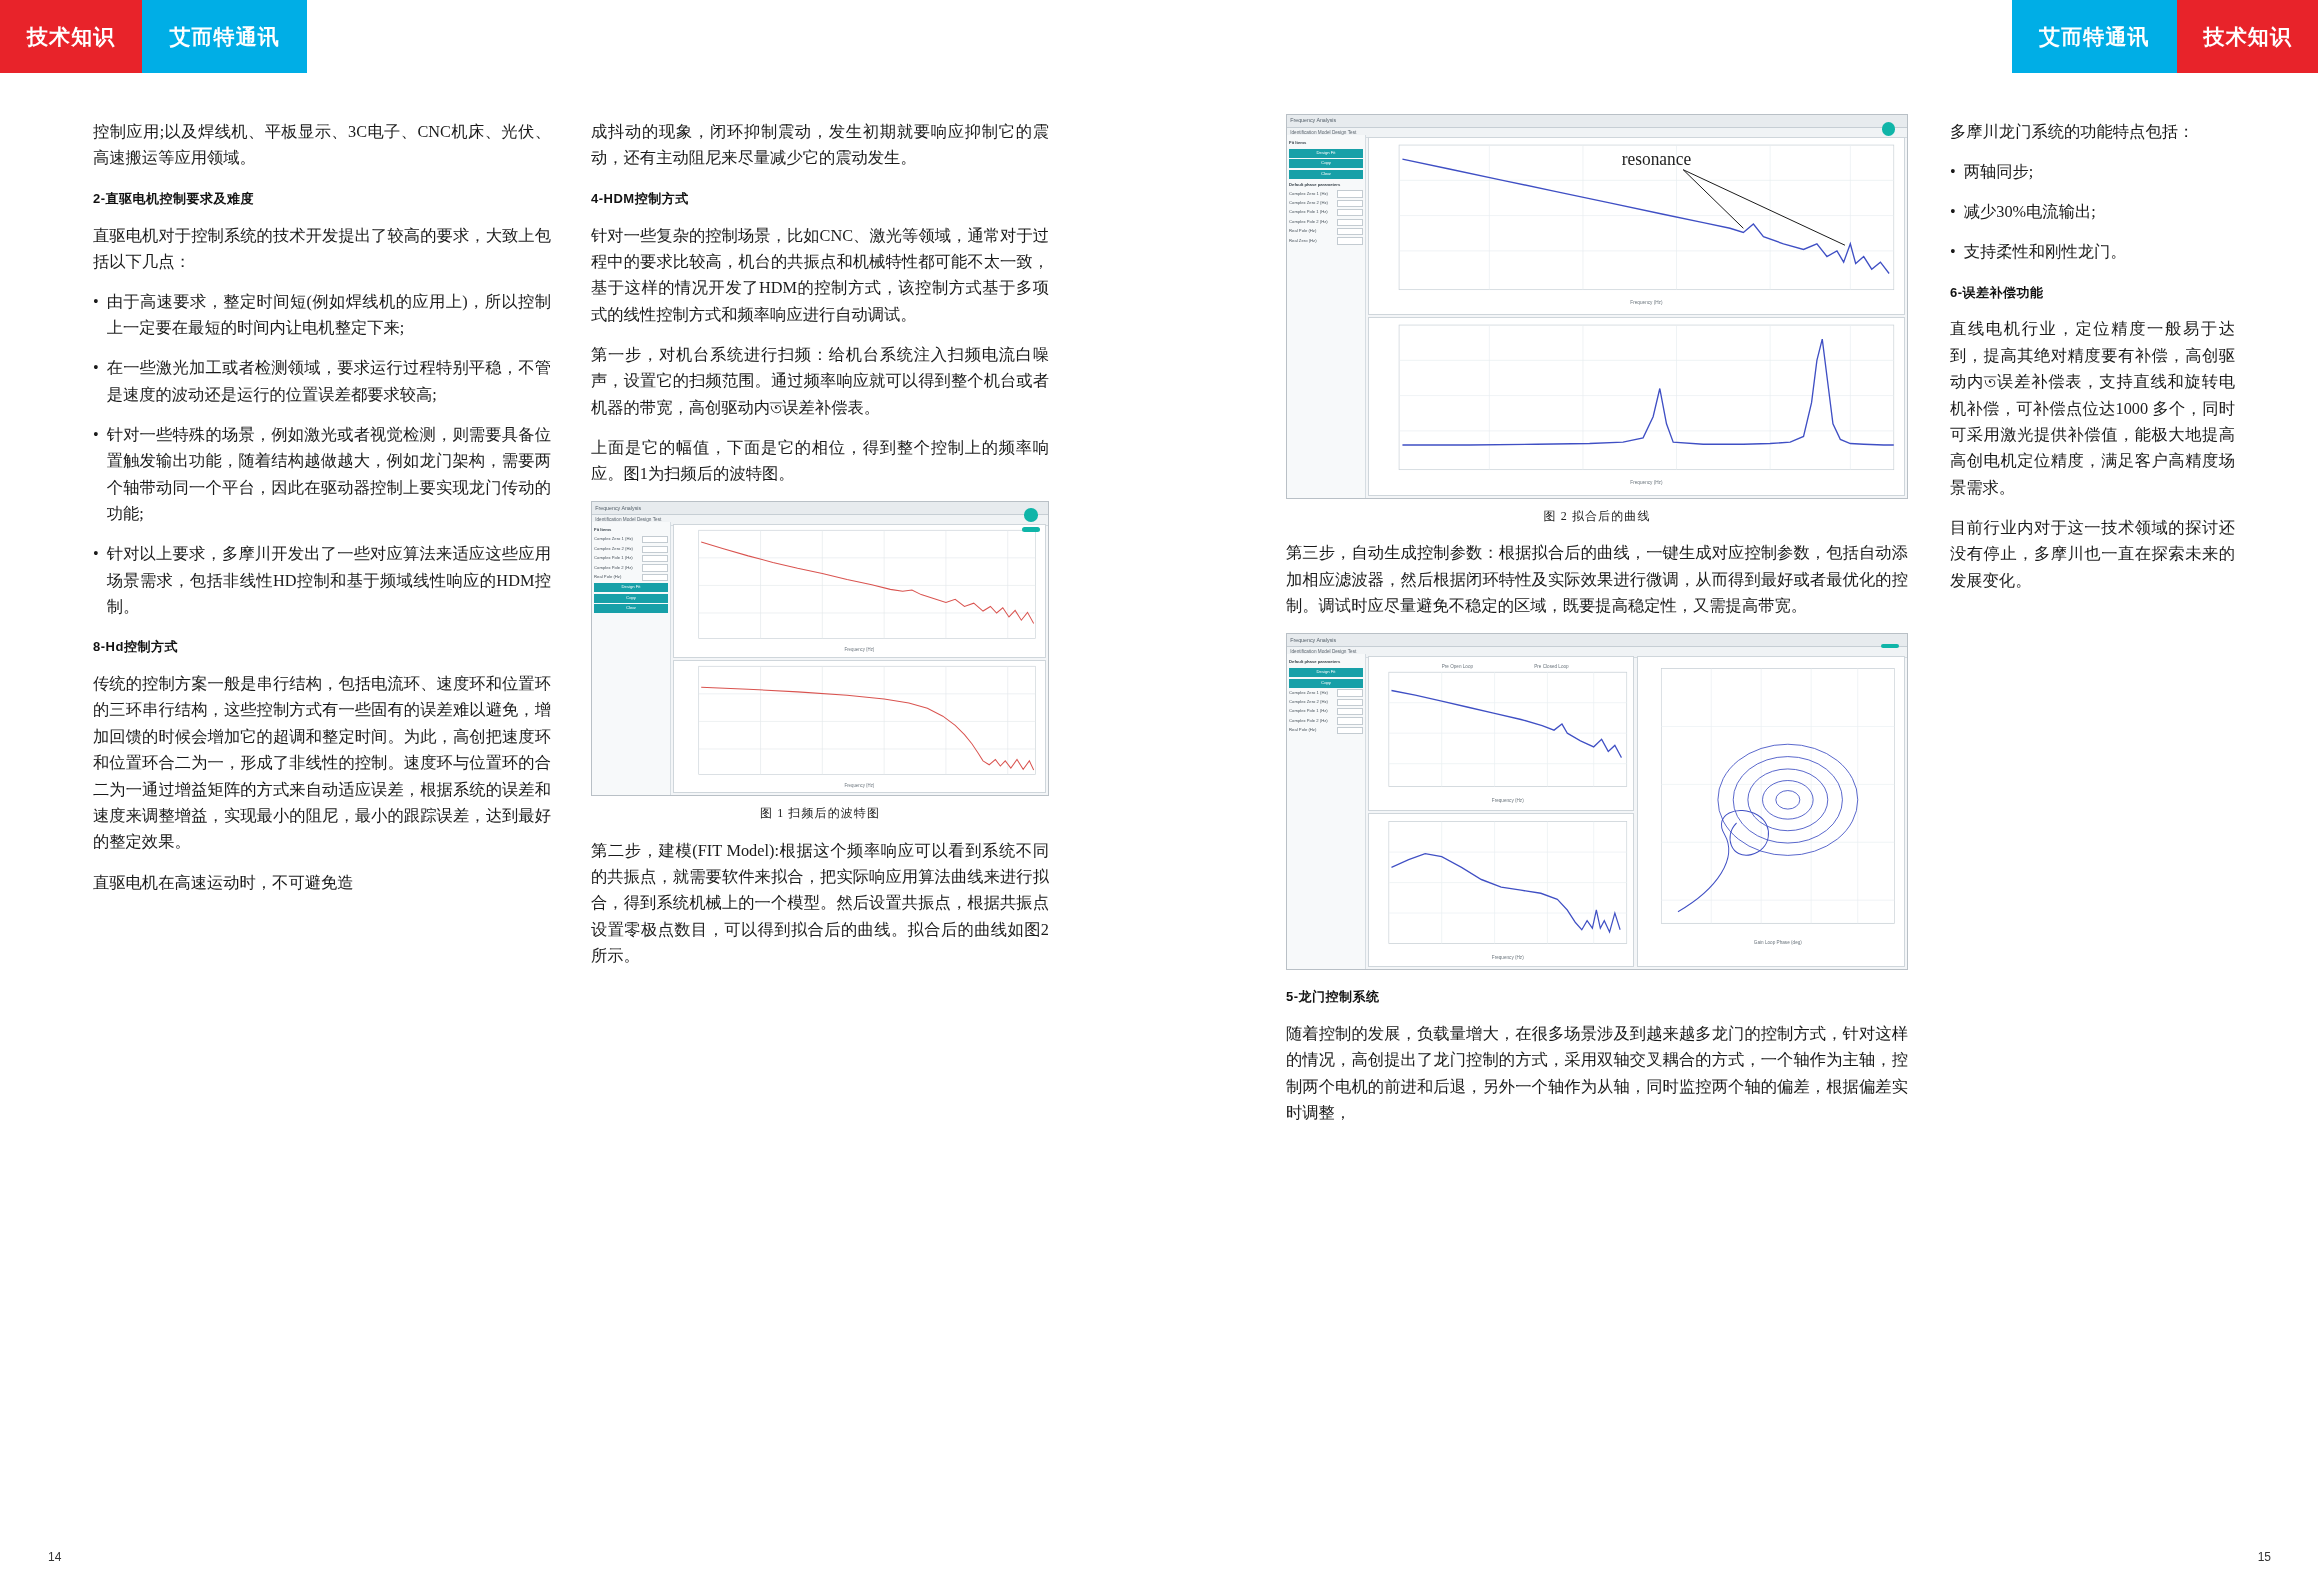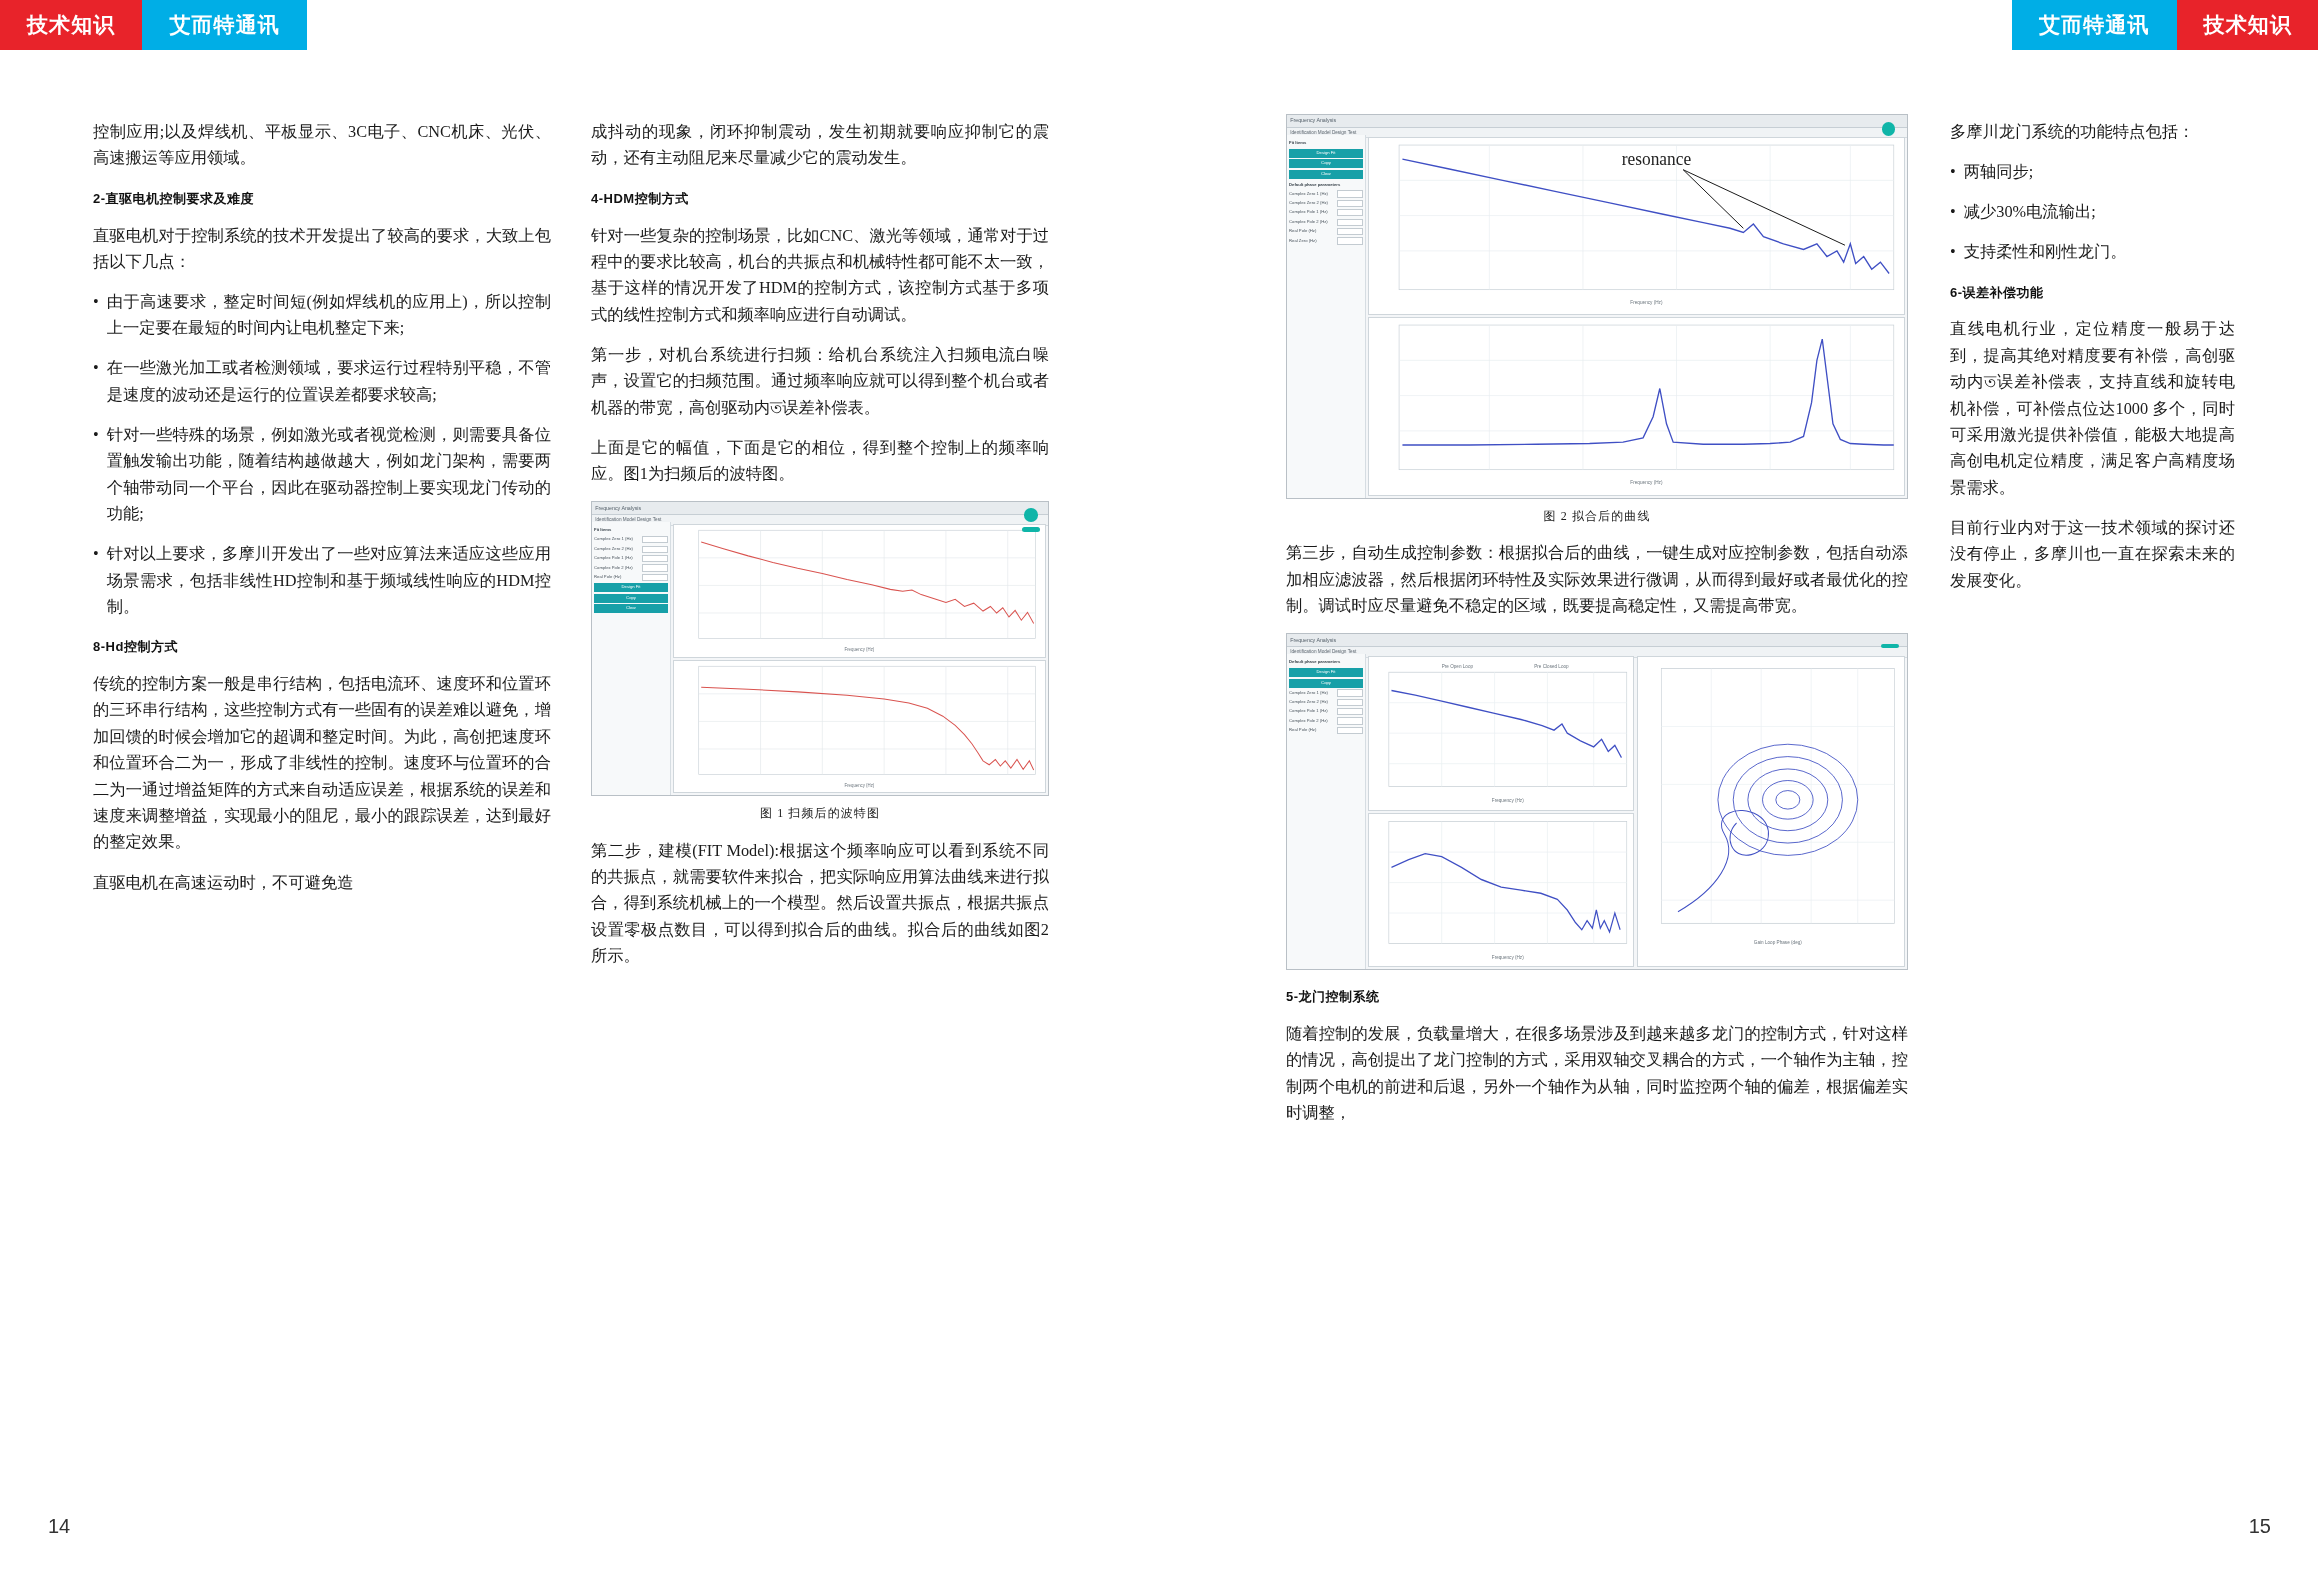--- a/index.html
+++ b/index.html
@@ -6,21 +6,21 @@
   body {
     width:2319px; height:1574px;
     background:#ffffff;
     font-family:"Liberation Serif", serif;
     color:#1a1a1a;
     position:relative;
     overflow:hidden;
   }
   
   .banner {
-    position:absolute; top:0; height:50px;
+    position:absolute; top:0; height:73px;
     display:flex; align-items:stretch;
   }
   .banner-left { left:0; }
   .banner-right { right:0; }
   .tab {
     display:flex; align-items:center; justify-content:center;
     color:#ffffff;
     font-family:"Liberation Sans", sans-serif;
     font-weight:bold;
     font-size:21px;
@@ -59,23 +59,23 @@
 
   .caption {
     text-align:center;
     font-size:12px;
     margin:8.4px 0 13.7px 0;
     letter-spacing:1.1px;
   }
 
   .pagenum {
     position:absolute;
-    bottom:36px;
-    font-family:"Liberation Sans", sans-serif;
-    font-size:20px;
+    bottom:10px;
+    font-family:"Liberation Sans", sans-serif;
+    font-size:12px;
     color:#333;
   }
   .pn-left { left:48px; }
   .pn-right { right:48px; }
 
   
   .fig {
     border:1.1px solid #b9c0c6;
     background:#f4f6f8;
     position:relative;

